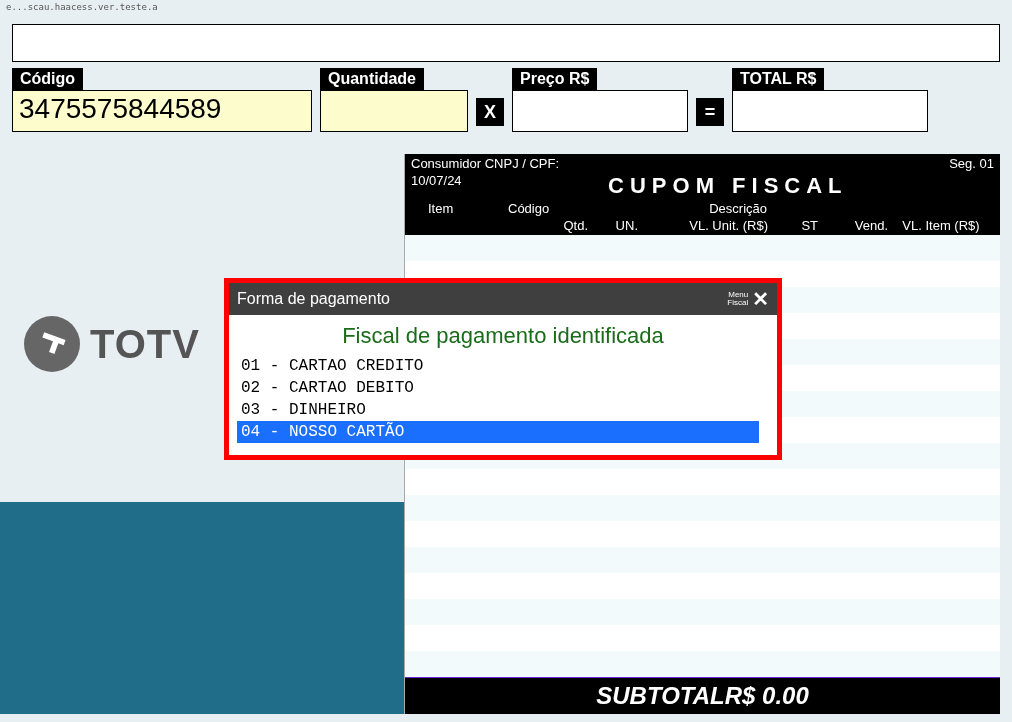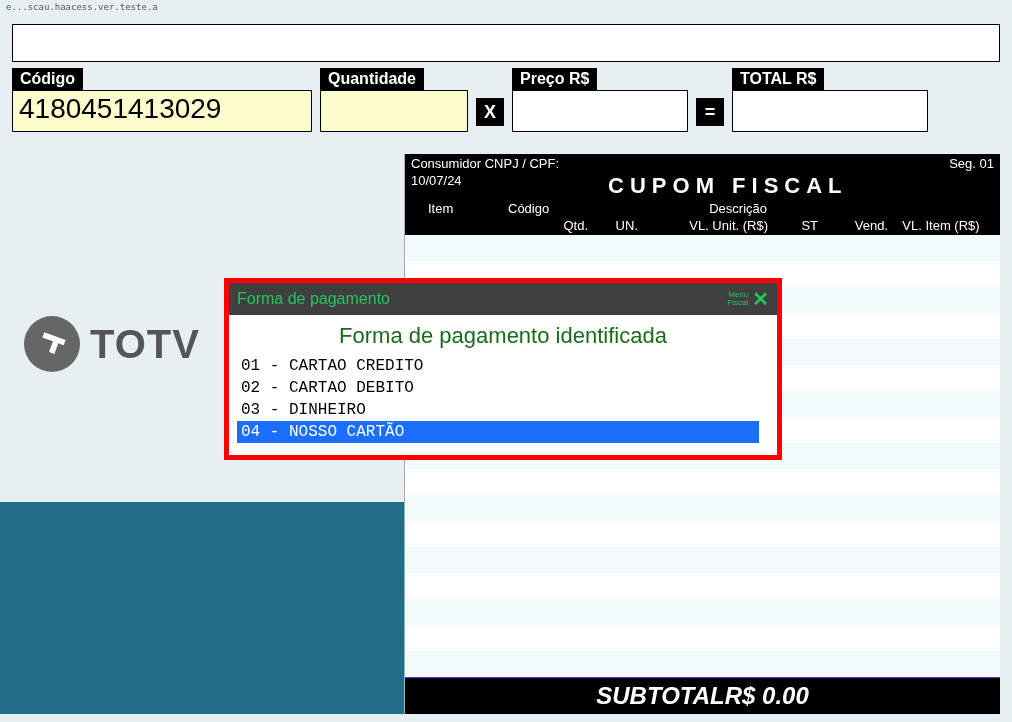--- a/index.html
+++ b/index.html
@@ -167,21 +167,21 @@
       position: absolute;
       top: 278px;
       left: 224px;
       width: 558px;
       border: 5px solid red;
       background: #fff;
       z-index: 10;
     }
     .modal-title {
       background: #3f3f3f;
-      color: #22c55e;
+      color: #ffffff;
       font-size: 16px;
       padding: 4px 8px;
       display: flex;
       align-items: center;
     }
     .modal-title .mt-text { flex: 1; }
     .modal-title .menu-fiscal {
       font-size: 8px;
       line-height: 8px;
       text-align: right;
@@ -215,21 +215,21 @@
 </head>
 <body>
 
 <div class="titlebar">e...scau.haacess.ver.teste.a</div>
 
 <div class="top-desc"></div>
 
 <div class="fields-row">
   <div class="field-group code-field">
     <div class="field-label">Código</div>
-    <div class="field-input">4180451413029</div>
+    <div class="field-input">3475575844589</div>
   </div>
   <div class="field-group qty-field">
     <div class="field-label">Quantidade</div>
     <div class="field-input"></div>
   </div>
   <div class="op">X</div>
   <div class="field-group price-field">
     <div class="field-label">Preço R$</div>
     <div class="field-input plain"></div>
   </div>
@@ -305,20 +305,20 @@
 
 <div class="modal">
   <div class="modal-title">
     <span class="mt-text">Forma de pagamento</span>
     <div class="menu-fiscal">
       <div>Menu</div>
       <div>Fiscal</div>
     </div>
     <span class="close">✕</span>
   </div>
-  <div class="modal-header">Forma de pagamento identificada</div>
+  <div class="modal-header">Fiscal de pagamento identificada</div>
   <div class="pay-list" id="pay-list">
       <div class="pay-item">01 - CARTAO CREDITO</div>
       <div class="pay-item">02 - CARTAO DEBITO</div>
       <div class="pay-item">03 - DINHEIRO</div>
       <div class="pay-item selected">04 - NOSSO CARTÃO</div>
     </div>
 </div>
 
 </body></html>

